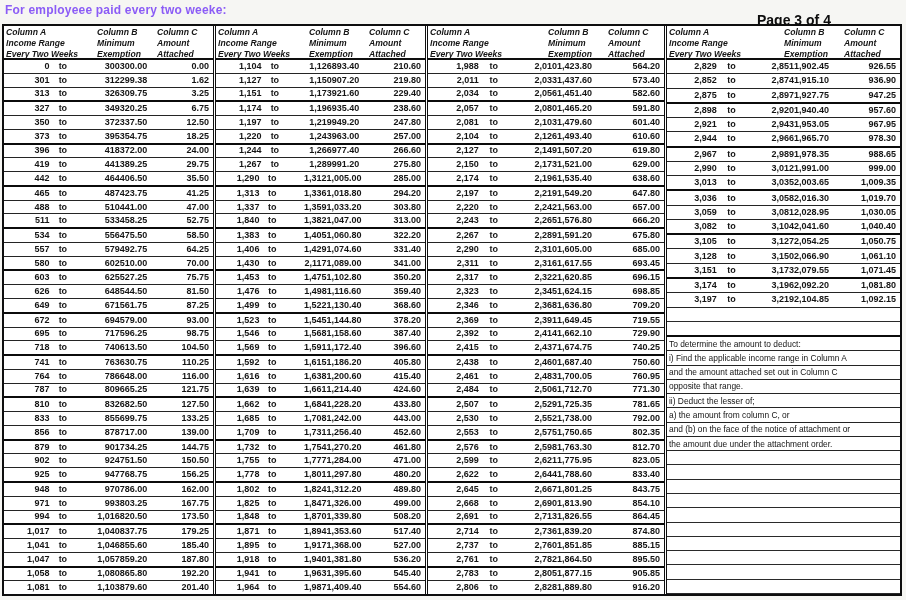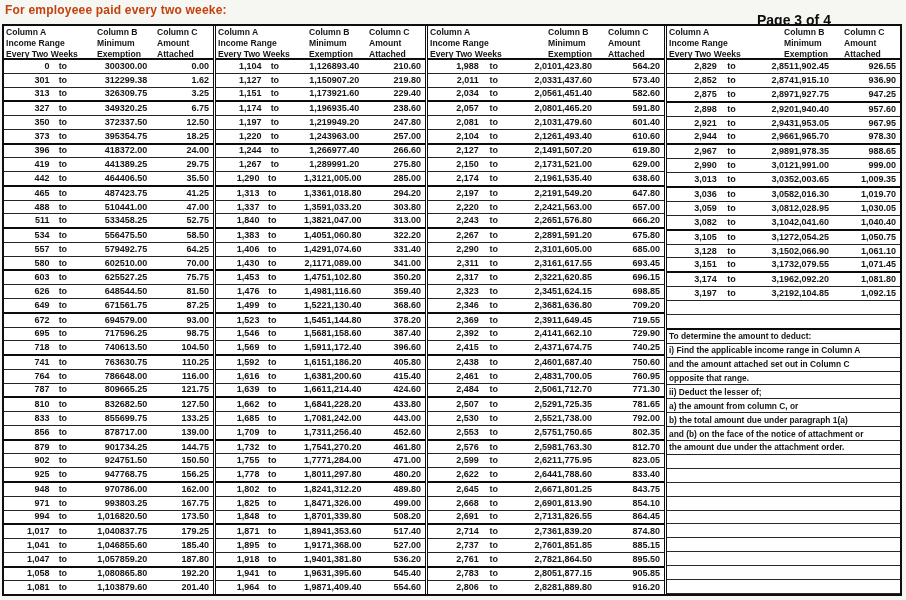--- a/index.html
+++ b/index.html
@@ -4,60 +4,60 @@
 <style>
   html,body{margin:0;padding:0;}
   body{
     width:906px;height:600px;position:relative;overflow:hidden;
     background:#f6f6f3;color:#151515;
     font-family:"Liberation Sans","DejaVu Sans",sans-serif;
     -webkit-font-smoothing:antialiased;
   }
   .page-title{
     position:absolute;left:5px;top:3px;
-    font-size:12px;font-weight:bold;letter-spacing:.2px;color:#c2410c;
+    font-size:12px;font-weight:bold;letter-spacing:.2px;color:#8b5cf6;
   }
   .page-label{
     position:absolute;left:757px;top:12px;
     font-size:14px;font-weight:bold;color:#0d0d0d;
   }
   .table-wrap{
     position:absolute;left:2px;top:24px;width:900px;height:572px;
     display:flex;background:#ffffff;border:2px solid #0e0e0e;box-sizing:border-box;
   }
   .group{
     display:flex;flex-direction:column;box-sizing:border-box;height:100%;
     border-left:3px double #0e0e0e;
   }
   .group:first-child{border-left:none;}
   .g1{width:209px;} .g2{width:212px;} .g3{width:239px;} .g4{flex:1;}
   .ghead{
     height:34px;box-sizing:border-box;border-bottom:2px solid #0e0e0e;
     padding:1px 2px 0 2px;font-size:8.6px;font-weight:bold;
   }
-  .hl{display:flex;height:11px;line-height:10px;white-space:nowrap;}
+  .hl{display:flex;height:11px;line-height:10px;white-space:nowrap;font-style:italic;}
   .ha{flex:1;text-align:left;}
   .hb{width:60px;text-align:left;}
   .hc{width:52px;text-align:left;padding-right:2px;}
   .rows{flex:1;display:flex;flex-direction:column;}
   .row{
     flex:1 1 0;display:flex;align-items:center;box-sizing:border-box;
     border-bottom:1px solid #242424;font-size:9px;font-weight:bold;
     line-height:1;white-space:nowrap;
   }
   .row.thick{border-bottom-width:2px;border-bottom-color:#0b0b0b;}
   .rows > .row:last-child{border-bottom:none;justify-content:flex-end;}
   .cf{width:22%;text-align:right;}
   .cw{width:13%;text-align:center;font-weight:bold;}
   .ct{width:21%;text-align:right;}
   .ce{flex:1;text-align:right;padding-right:12px;}
   .ca{width:26%;text-align:right;padding-right:4px;box-sizing:border-box;}
   .note-row{
     flex:1 1 0;display:flex;align-items:center;box-sizing:border-box;
-    border-bottom:1px solid #242424;font-size:8.4px;font-weight:bold;
+    border-bottom:1px solid #242424;font-size:8.4px;font-weight:normal;
     padding-left:2px;white-space:nowrap;overflow:hidden;
   }
   .note-row.note-head{border-top:2px solid #0b0b0b;margin-top:-1px;}
   .empty-row{flex:1 1 0;border-bottom:1px solid #2a2a2a;box-sizing:border-box;}
 </style>
 </head>
 <body>
 
 <div class="page-title">For employeee paid every two weeke:</div>
 <div class="page-label">Page 3 of 4</div>
@@ -1202,21 +1202,20 @@
   <div class="note-row">i) Find the applicable income range in Column A</div>
 
   <div class="note-row">and the amount attached set out in Column C</div>
 
   <div class="note-row">opposite that range.</div>
 
   <div class="note-row">ii) Deduct the lesser of;</div>
 
   <div class="note-row">a) the amount from column C, or</div>
 
-  <div class="note-row">b) the total amount due under paragraph 1(a)</div>
 
   <div class="note-row">and (b) on the face of the notice of attachment or</div>
 
   <div class="note-row">the amount due under the attachment order.</div>
 
   <div class="empty-row"></div>
 
   <div class="empty-row"></div>
 
   <div class="empty-row"></div>

